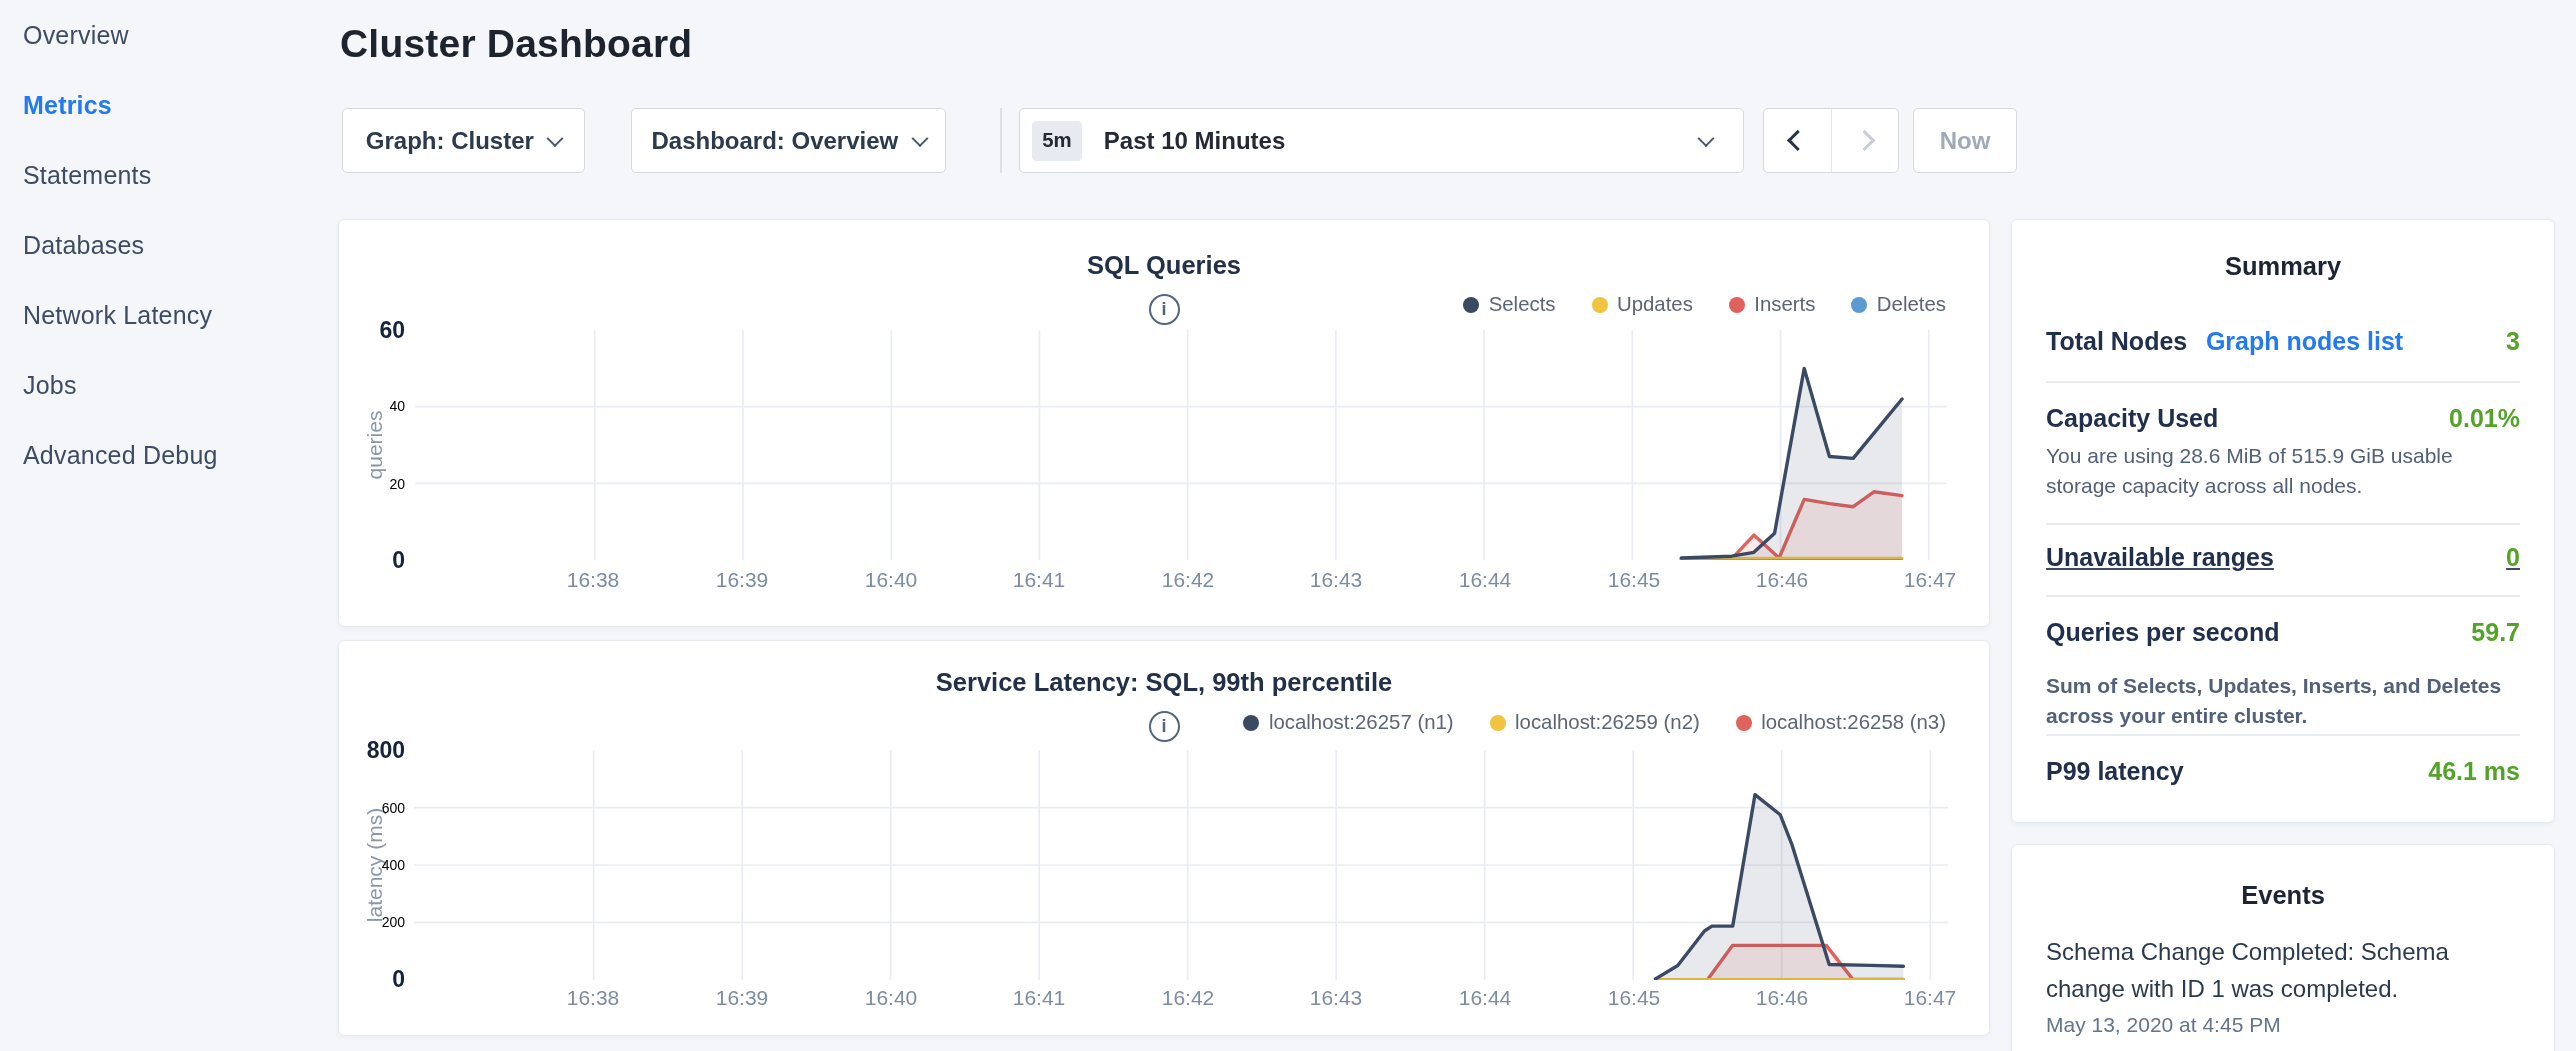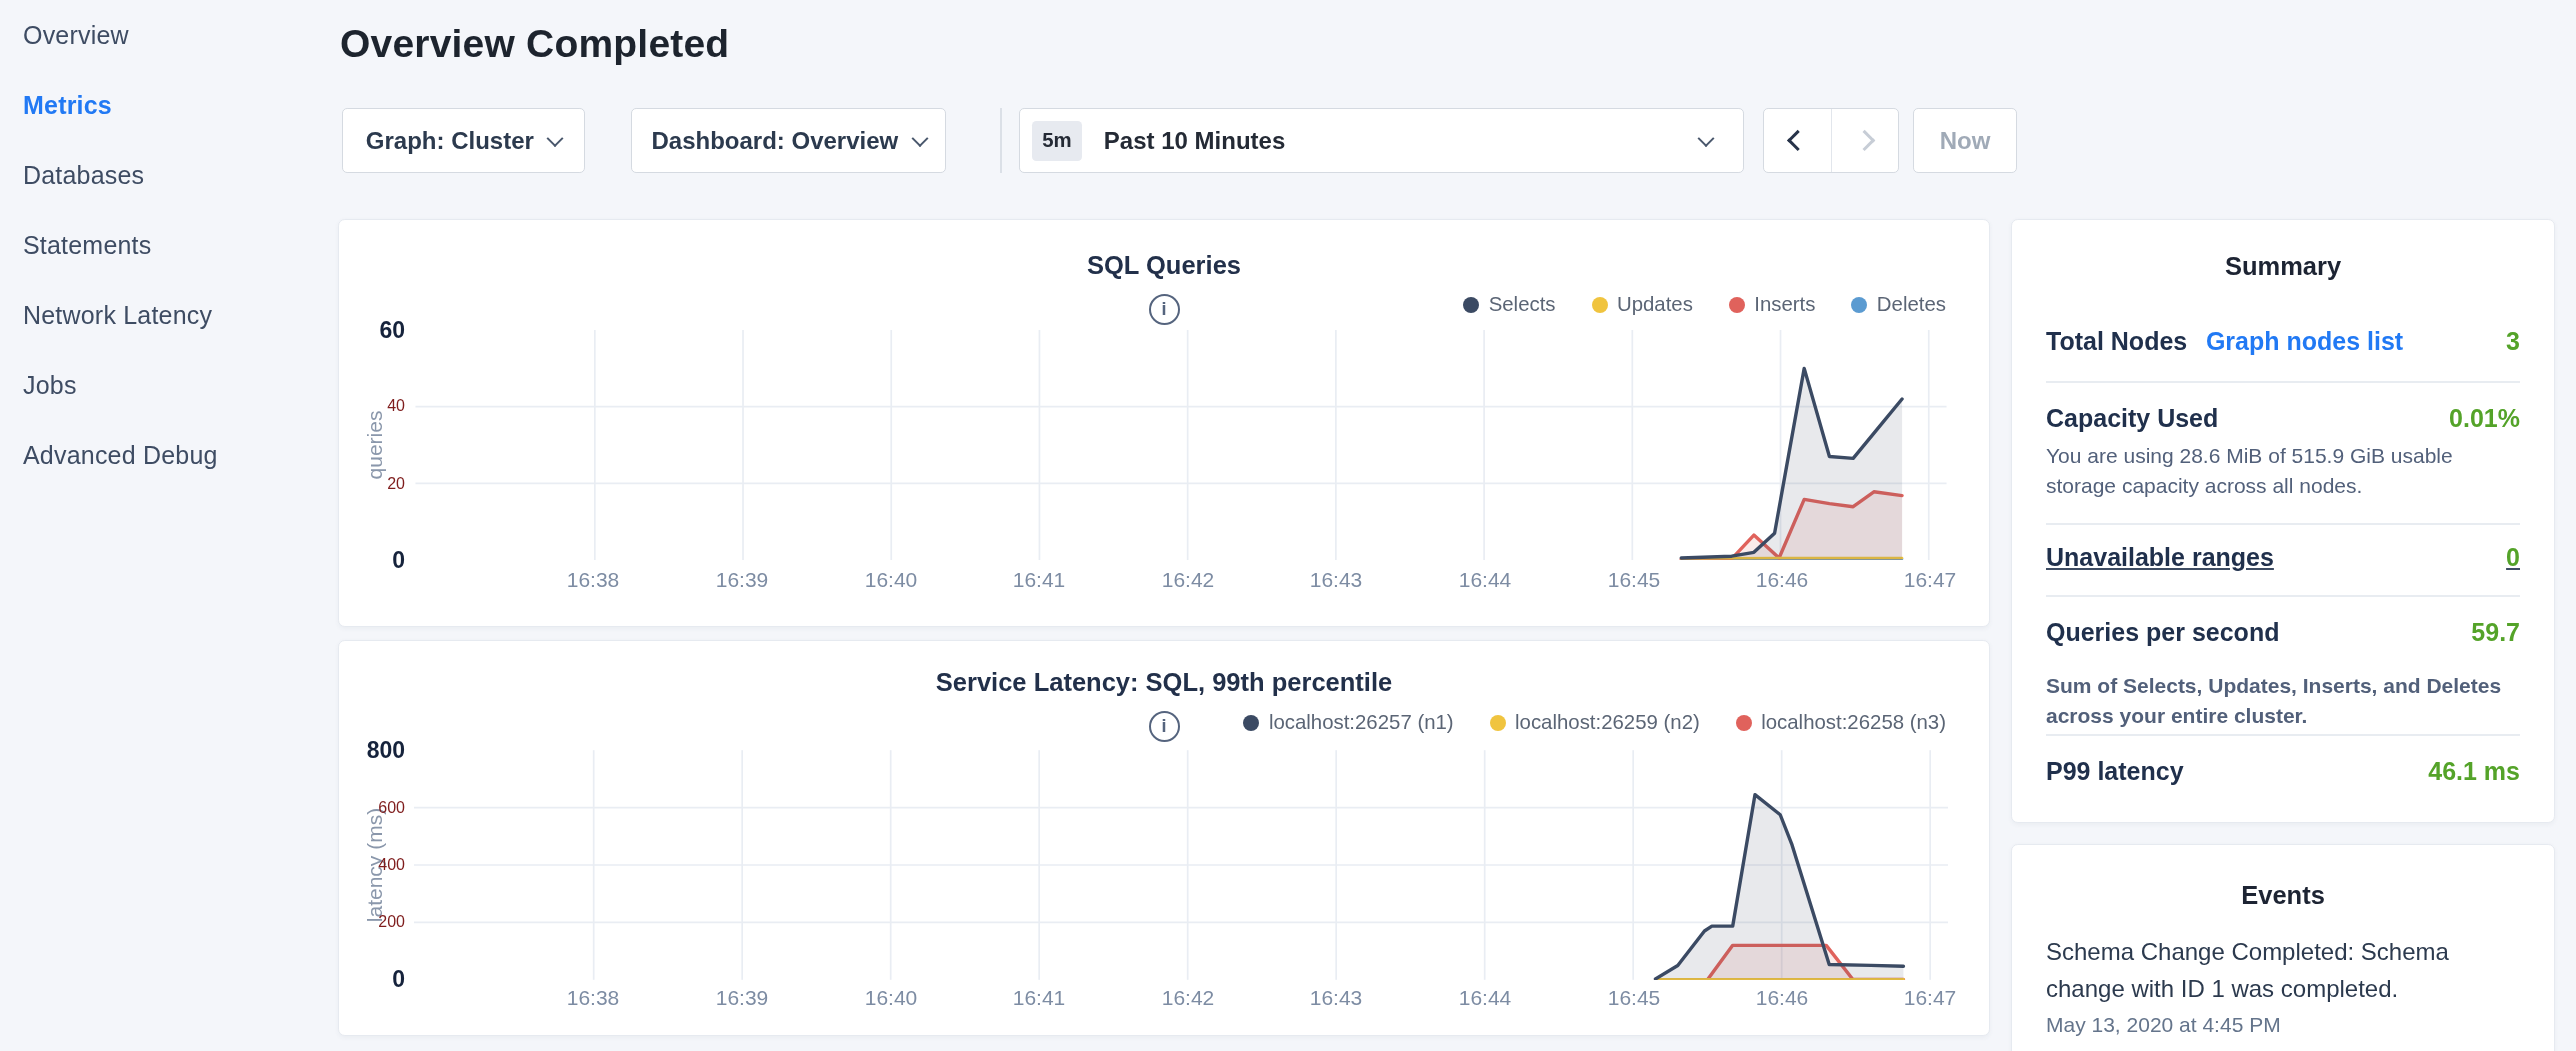--- a/index.html
+++ b/index.html
@@ -66,21 +66,21 @@
   .info-icon {
     width:31px; height:31px; border:2.6px solid #55647e; border-radius:50%;
     display:inline-flex; align-items:center; justify-content:center;
     font-size:18px; font-weight:700; color:#55647e; cursor:pointer;
   }
   .legend { position:absolute; right:43px; display:flex; gap:36px; }
   .legend-item { display:flex; align-items:center; gap:9.4px; font-size:20.4px; color:#5b6575; cursor:pointer; }
   .legend-dot { width:16px; height:16px; border-radius:50%; }
   .plot { position:absolute; left:75px; width:1534px; }
   .yticks { position:absolute; left:0; width:66px; }
-  .yticks span { position:absolute; right:0; transform:translateY(-50%); font-size:16px; color:#7f1d1d; }
+  .yticks span { position:absolute; right:0; transform:translateY(-50%); font-size:14px; color:#000000; }
   .yticks span.strong { font-size:23px; font-weight:700; color:#16233c; }
   .xticks { position:absolute; left:75px; width:1534px; height:27px; }
   .xticks span { position:absolute; top:0; transform:translateX(-50%); font-size:21px; color:#7d8ca3; }
   .ylab { position:absolute; transform:translate(-50%,-50%) rotate(-90deg); font-size:21px; color:#8a97ab; white-space:nowrap; }
   
   .panel-title { position:absolute; left:0; right:0; text-align:center; font-size:25.5px; font-weight:700; color:#1d2433; }
   .sum-row { position:absolute; left:34px; right:34px; display:flex; align-items:baseline; }
   .sum-label { font-size:25px; font-weight:700; color:#20304c; }
   .sum-link { font-size:25px; font-weight:700; color:#2179f4; margin-left:18.7px; cursor:pointer; }
   .sum-value { margin-left:auto; font-size:25px; font-weight:700; color:#54a329; white-space:nowrap; }
@@ -89,28 +89,28 @@
   
   .event-text { position:absolute; left:34px; width:408px; font-size:24px; line-height:37px; color:#2c3a4e; }
   .event-time { position:absolute; left:34px; font-size:21px; color:#64748b; }
 </style>
 </head>
 <body>
 
 <nav class="sidebar" id="sidebar">
     <div class="nav-item">Overview</div>
     <div class="nav-item active">Metrics</div>
+    <div class="nav-item">Statements</div>
     <div class="nav-item">Databases</div>
-    <div class="nav-item">Statements</div>
     <div class="nav-item">Network Latency</div>
     <div class="nav-item">Jobs</div>
     <div class="nav-item">Advanced Debug</div>
   </nav>
 
-<h1 class="page-title">Overview Completed</h1>
+<h1 class="page-title">Cluster Dashboard</h1>
 
 <div class="toolbar">
   <div class="drop-btn" style="left:342px; width:243px;">
     <span>Graph: Cluster</span>
     <span class="chev chev-down"></span>
   </div>
   <div class="drop-btn" style="left:631px; width:315px;">
     <span>Dashboard: Overview</span>
     <span class="chev chev-down"></span>
   </div>

